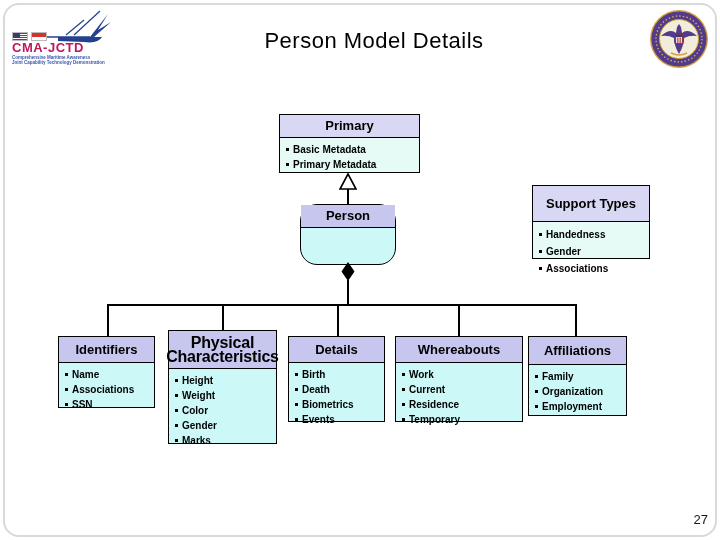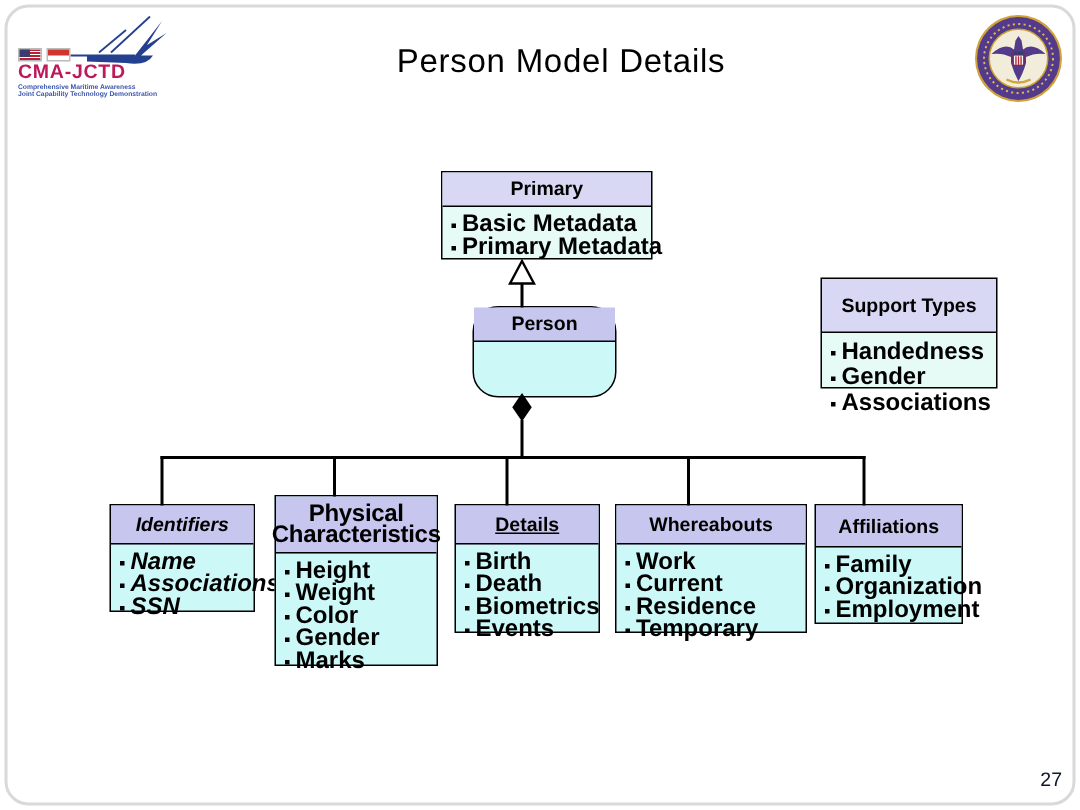--- a/index.html
+++ b/index.html
@@ -24,43 +24,43 @@
   .flag-sg{background:#fff;}
   .flag-sg::after{content:"";position:absolute;left:0;top:0;width:100%;height:50%;background:#d0342c;}
   .logo-acronym{position:absolute;left:2px;top:32px;font-size:13px;font-weight:900;
     color:#be185d;letter-spacing:.5px;
     text-shadow:1px 0 #fff,-1px 0 #fff,0 1px #fff,0 -1px #fff;}
   .logo-captions{position:absolute;left:2px;top:47px;width:100px;}
   .logo-caption{font-size:4.5px;line-height:5px;font-weight:bold;color:#3a55b0;white-space:nowrap;}
   
   .seal{position:absolute;left:649px;top:9px;}
   
-  .node{position:absolute;border:1.4px solid #000;box-sizing:border-box;background:#ccf8f8;margin-left:15px;}
+  .node{position:absolute;border:1.4px solid #000;box-sizing:border-box;background:#ccf8f8;}
   .node-title{border-bottom:1.4px solid #000;background:#c6c6ee;display:flex;
     align-items:center;justify-content:center;text-align:center;
     font-weight:bold;font-size:13px;line-height:14px;box-sizing:border-box;}
   .node-body{padding:4px 3px 2px 6px;box-sizing:border-box;}
-  .item{display:flex;align-items:baseline;font-weight:bold;font-size:16px;line-height:15px;white-space:nowrap;}
+  .item{display:flex;align-items:baseline;font-weight:bold;font-size:10px;line-height:15px;white-space:nowrap;}
   .dot{width:3px;height:3px;background:#000;flex:0 0 3px;margin-right:4px;position:relative;top:-2px;}
   .light .node-title{background:#d8d8f4;}
   .light{background:#e6fbf6;}
   .tight{font-size:16px;letter-spacing:-.2px;}
   
   #box-primary{left:279px;top:114px;width:141px;height:59px;}
   #box-primary .node-title{height:23px;}
   #box-support{left:532px;top:185px;width:118px;height:74px;}
   #box-support .node-title{height:36px;}
   #box-person{left:300px;top:204px;width:96px;height:61px;border-radius:17px;}
   #box-person .node-title{height:23px;}
-  #box-identifiers{left:58px;top:336px;width:97px;height:72px;font-style:italic;}
+  #box-identifiers{left:58px;top:336px;width:97px;height:72px;}
   #box-identifiers .node-title{height:26px;}
   #box-physical{left:168px;top:330px;width:109px;height:114px;}
   #box-physical .node-title{height:38px;}
   #box-details{left:288px;top:336px;width:97px;height:86px;}
-  #box-details .node-title{height:26px;text-decoration:underline;}
+  #box-details .node-title{height:26px;}
   #box-whereabouts{left:395px;top:336px;width:128px;height:86px;}
   #box-whereabouts .node-title{height:26px;text-align:center;}
   #box-affiliations{left:528px;top:336px;width:99px;height:80px;}
   #box-affiliations .node-title{height:28px;}
   .connectors{position:absolute;left:0;top:0;pointer-events:none;}
 </style>
 </head>
 <body>
 
 <div id="slide">

